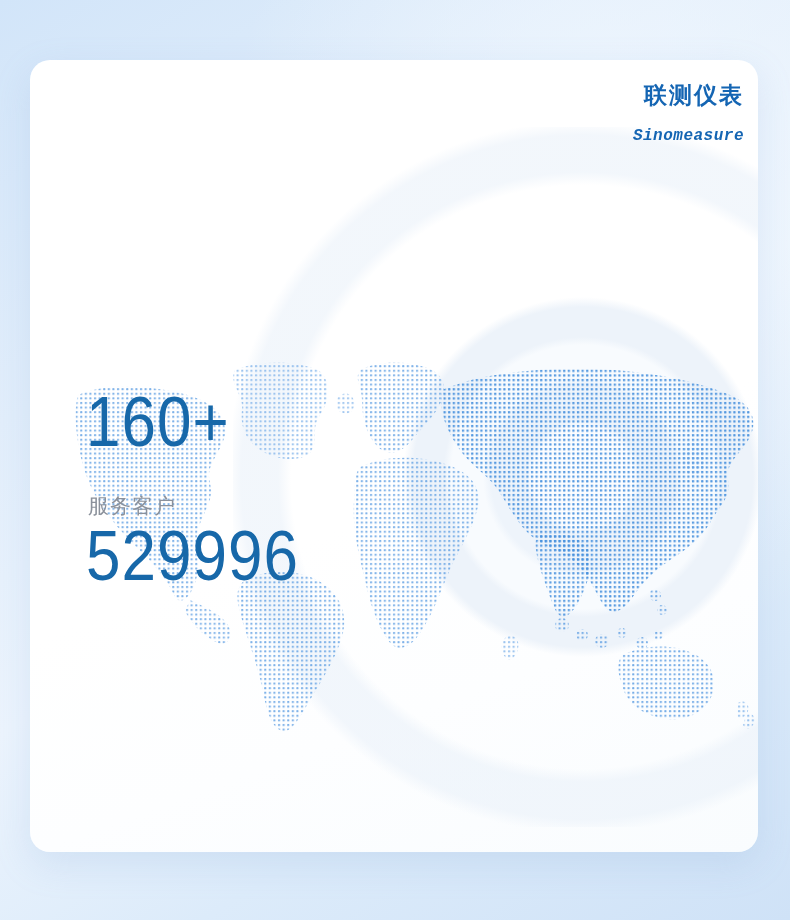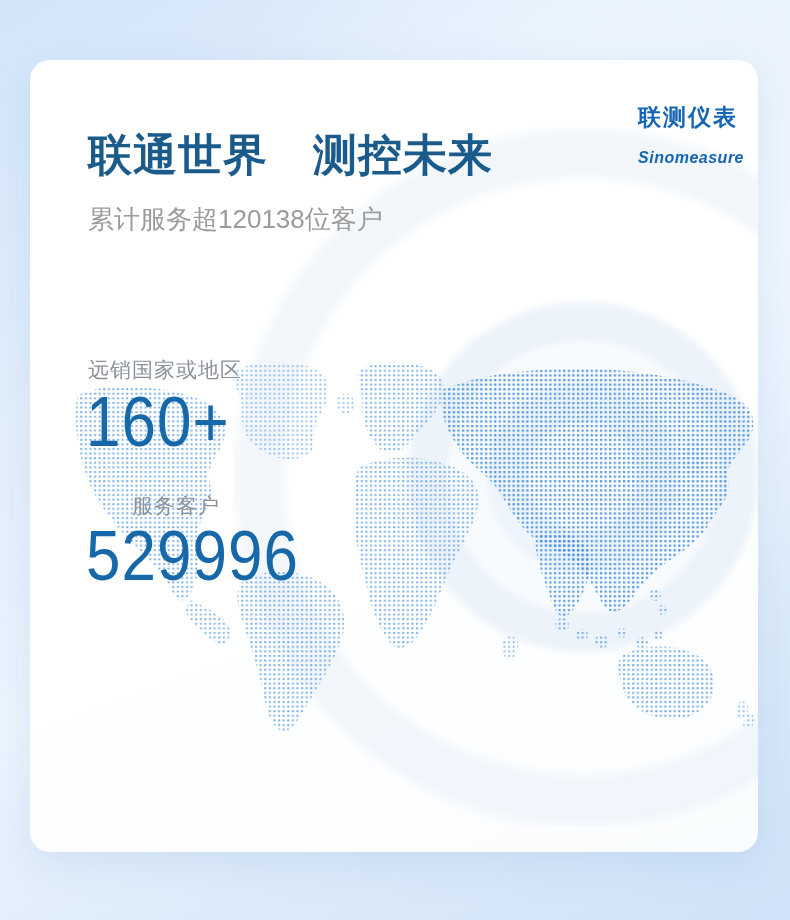--- a/index.html
+++ b/index.html
@@ -45,22 +45,23 @@
   .map-wrap {
     position: absolute;
     left: 40px; top: 295px;
     width: 690px; height: 380px;
     z-index: 2;
     pointer-events: none;
   }
   .content { position: absolute; inset: 0; z-index: 3; }
   .logo {
     position: absolute;
-    top: 42px; right: 14px;
-    text-align: left;
+    top: 20px; right: 14px;
+    text-align: right;
+    font-family: Liberation Mono, monospace;
   }
   .logo-cn {
     font-size: 23px;
     font-weight: 800;
     letter-spacing: 2px;
     color: #1465b3;
   }
   .logo-en {
     font-size: 16px;
     font-weight: 700;
@@ -98,21 +99,21 @@
     left: 56px;
     font-size: 62px;
     font-weight: 400;
     color: #1768a9;
     letter-spacing: 1px;
     transform: scaleY(1.13);
     transform-origin: left top;
   }
   .label-1 { top: 296px; }
   .value-1 { top: 322px; }
-  .label-2 { top: 432px; margin-left: 44px; }
+  .label-2 { top: 432px; }
   .value-2 { top: 456px; }
   .footnote {
     position: absolute;
     left: 58px; top: 716px;
     font-size: 23px;
     color: #a3a3a3;
     letter-spacing: 1px;
   }
 </style>
 </head>
@@ -175,27 +176,24 @@
       </svg>
     </div>
 
     <div class="content">
 
       <div class="logo">
         <div class="logo-cn">联测仪表</div>
         <div class="logo-en">Sinomeasure</div>
       </div>
 
-      <h1 class="title">联通世界　测控未来</h1>
 
       <div class="subtitle">
-        <div>累计服务超120138位客户</div>
       </div>
 
-      <div class="stat-label label-1">远销国家或地区</div>
       <div class="stat-value value-1">160+</div>
 
       <div class="stat-label label-2">服务客户</div>
       <div class="stat-value value-2">529996</div>
 
 
     </div>
   </div>
 </div>
 

